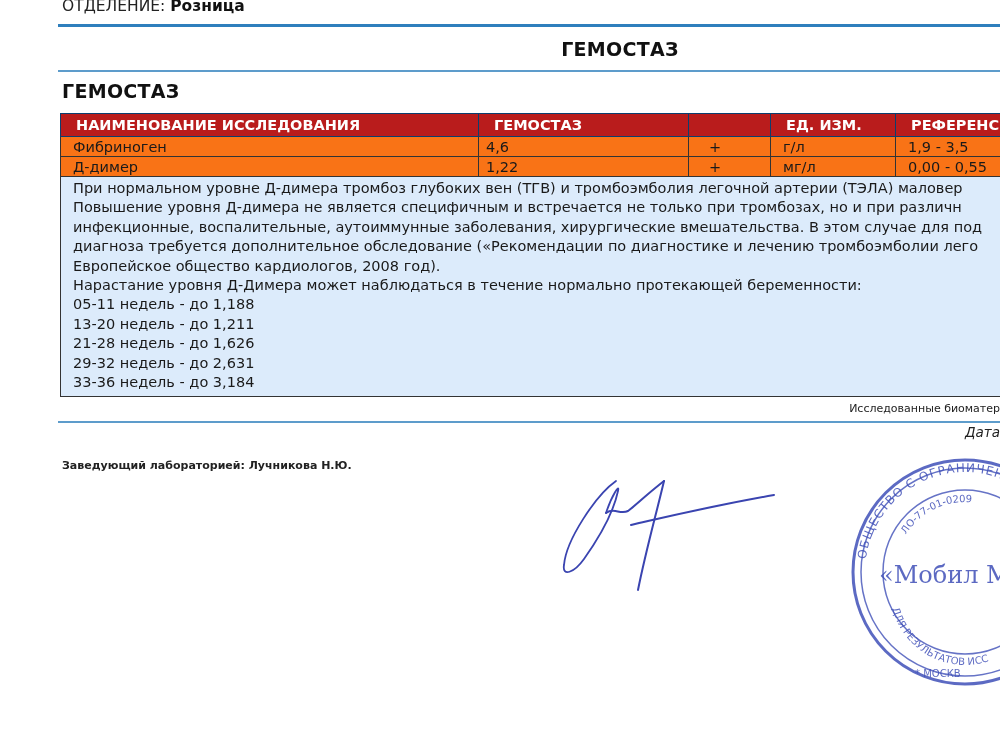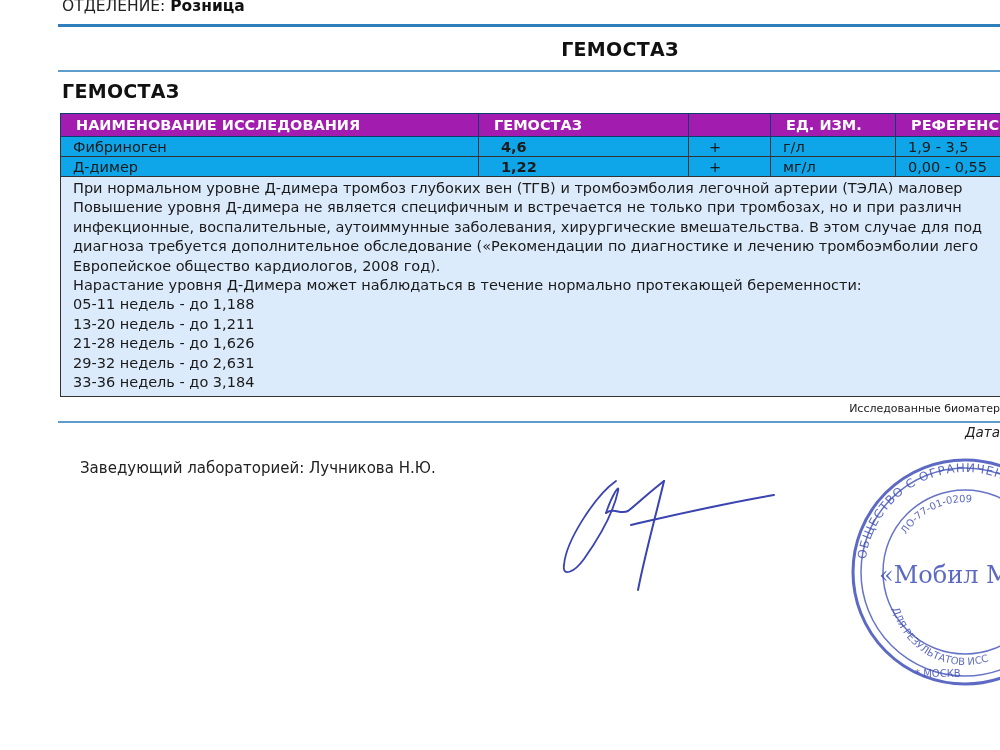--- a/index.html
+++ b/index.html
@@ -14,39 +14,39 @@
   .rule { left:58px; width:1000px; height:3px; background:#2f7fbd; }
   .rule.thin { height:2px; background:#5d9ccb; }
   .center-title { left:0; width:1240px; top:38px; text-align:center; font-weight:bold; font-size:19px; color:#111; letter-spacing:0.3px; }
   .section-title { left:62px; top:80px; font-weight:bold; font-size:19px; color:#111; letter-spacing:0.3px; }
 
   table.results {
     position:absolute; left:60px; top:113px; border-collapse:collapse;
     table-layout:fixed; width:1000px; font-size:14.5px;
   }
   table.results th {
-    background:#a21caf; color:#fff; font-weight:bold; text-align:left;
+    background:#b91c1c; color:#fff; font-weight:bold; text-align:left;
     padding:1px 0 1px 15px; height:20px; border:1.5px solid #0c3e6e;
     white-space:nowrap; overflow:hidden; font-size:14.5px;
   }
   table.results td {
     border:1.5px solid #333; padding:0 0 0 12px; height:19px;
-    white-space:nowrap; overflow:hidden; background:#0ea5e9;
+    white-space:nowrap; overflow:hidden; background:#f97316;
   }
-  table.results td.bold { font-weight:bold; padding-left:22px; }
+  table.results td.bold { font-weight:normal; padding-left:7px; }
   table.results td.flag { padding-left:13px; }
   table.results td.note {
     background:#dcebfb; white-space:normal; padding:2px 0 4px 12px;
     line-height:19.4px; vertical-align:top; height:auto; border:1.5px solid #333;
   }
   .note-line { display:block; white-space:nowrap; overflow:hidden; }
 
   .biomat { right:0; top:402px; font-size:11px; color:#222; white-space:nowrap; }
   .date { right:0; top:424px; font-size:13.5px; color:#222; white-space:nowrap;font-style:italic; }
-  .head-lab { left:80px; top:459px; font-size:15px; color:#222; white-space:nowrap; }
+  .head-lab { left:62px; top:459px; font-size:11px; color:#222; white-space:nowrap;font-weight:bold; }
   .signature { left:556px; top:455px; width:230px; height:140px; }
   .stamp { left:845px; top:455px; width:240px; height:235px; }
 </style>
 </head>
 <body>
 
 <div class="abs dept">
   <span>ОТДЕЛЕНИЕ:</span>
   <b>Розница</b>
 </div>

